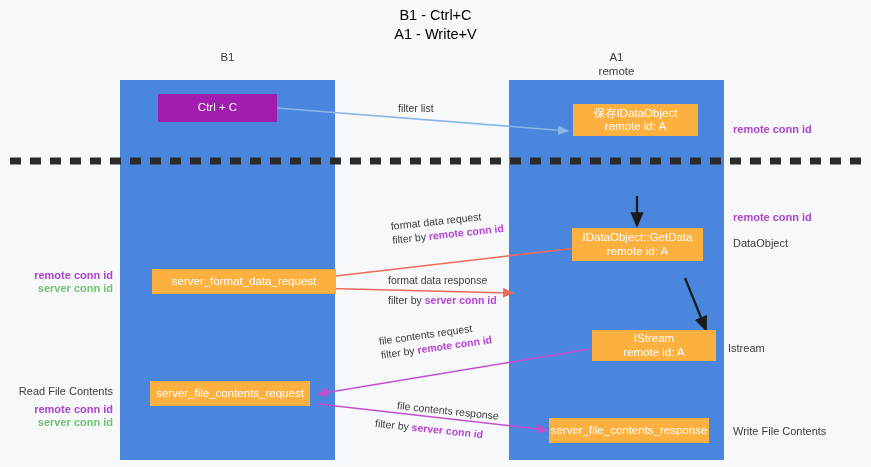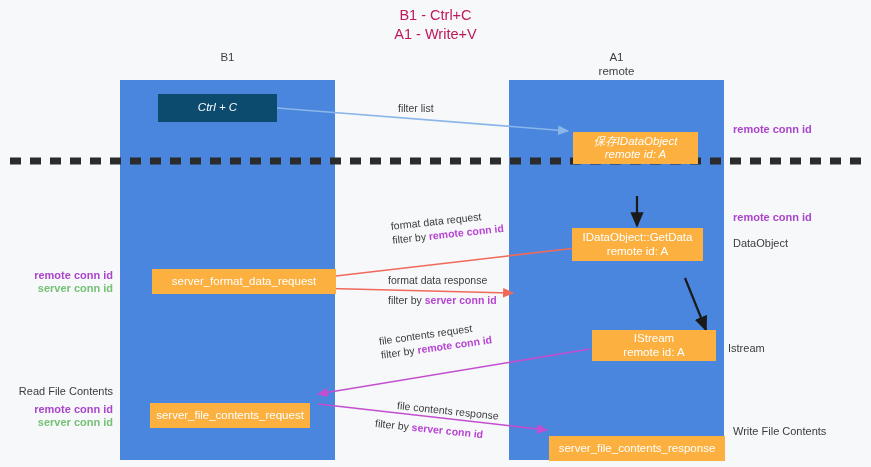--- a/index.html
+++ b/index.html
@@ -23,21 +23,21 @@
   }
   .abs { position: absolute; }
 
   
   .title {
     left: 0; top: 6px;
     width: 871px;
     text-align: center;
     font-size: 14.5px;
     line-height: 19px;
-    color: #be185d;
+    color: #000000;
   }
 
   
   .col-head {
     text-align: center;
     font-size: 11.5px;
     line-height: 14px;
     color: #3f3f3f;
   }
 
@@ -56,21 +56,21 @@
     display: flex;
     flex-direction: column;
     align-items: center;
     justify-content: center;
     text-align: center;
     font-size: 11.5px;
     line-height: 13.5px;
     color: #ffffff;
     padding: 2px 4px;
   }
-  .node.green { background: #0c4a6e; font-style: italic; }
+  .node.green { background: #a21caf; }
   .node.orange { background: #fbb040; }
 
   
   .side-note {
     font-size: 11px;
     line-height: 14px;
     color: #3c3c3c;
     white-space: nowrap;
   }
   .side-note.right { text-align: left; }
@@ -154,46 +154,46 @@
   </svg>
 
   <svg class="overlay" id="divider-wrap">
     <line id="divider" x1="10" y1="161" x2="861" y2="161" stroke="#2b2b2b" stroke-width="7" stroke-dasharray="11 9"></line>
   </svg>
 
   <div class="abs node green" style="left:158px; top:94px; width:119px; height:28px;">
     <div>Ctrl + C</div>
   </div>
 
-  <div class="abs node orange" style="left:573px; top:132px; width:125px; height:32px;font-style:italic;">
+  <div class="abs node orange" style="left:573px; top:104px; width:125px; height:32px;">
     <div>保存IDataObject</div>
     <div>remote id: A</div>
   </div>
 
 
   <div class="abs node orange" style="left:572px; top:228px; width:131px; height:33px;">
     <div>IDataObject::GetData</div>
     <div>remote id: A</div>
   </div>
 
   <div class="abs node orange" style="left:152px; top:269px; width:184px; height:25px;">
     <div>server_format_data_request</div>
   </div>
 
 
   <div class="abs node orange" style="left:592px; top:330px; width:124px; height:31px;">
     <div>IStream</div>
     <div>remote id: A</div>
   </div>
 
-  <div class="abs node orange" style="left:150px; top:403px; width:160px; height:25px;">
+  <div class="abs node orange" style="left:150px; top:381px; width:160px; height:25px;">
     <div>server_file_contents_request</div>
   </div>
 
-  <div class="abs node orange" style="left:549px; top:436px; width:176px; height:25px;">
+  <div class="abs node orange" style="left:549px; top:418px; width:160px; height:25px;">
     <div>server_file_contents_response</div>
   </div>
 
   <div class="abs edge-label" style="left:398px; top:101px;">
     <div>filter list</div>
   </div>
 
   <div class="abs edge-label" style="left:390px; top:219px; transform:rotate(-6.2deg); transform-origin:left top;">
     <div>format data request</div>
     <div><span>filter by </span><span class="hl">remote conn id</span></div>

